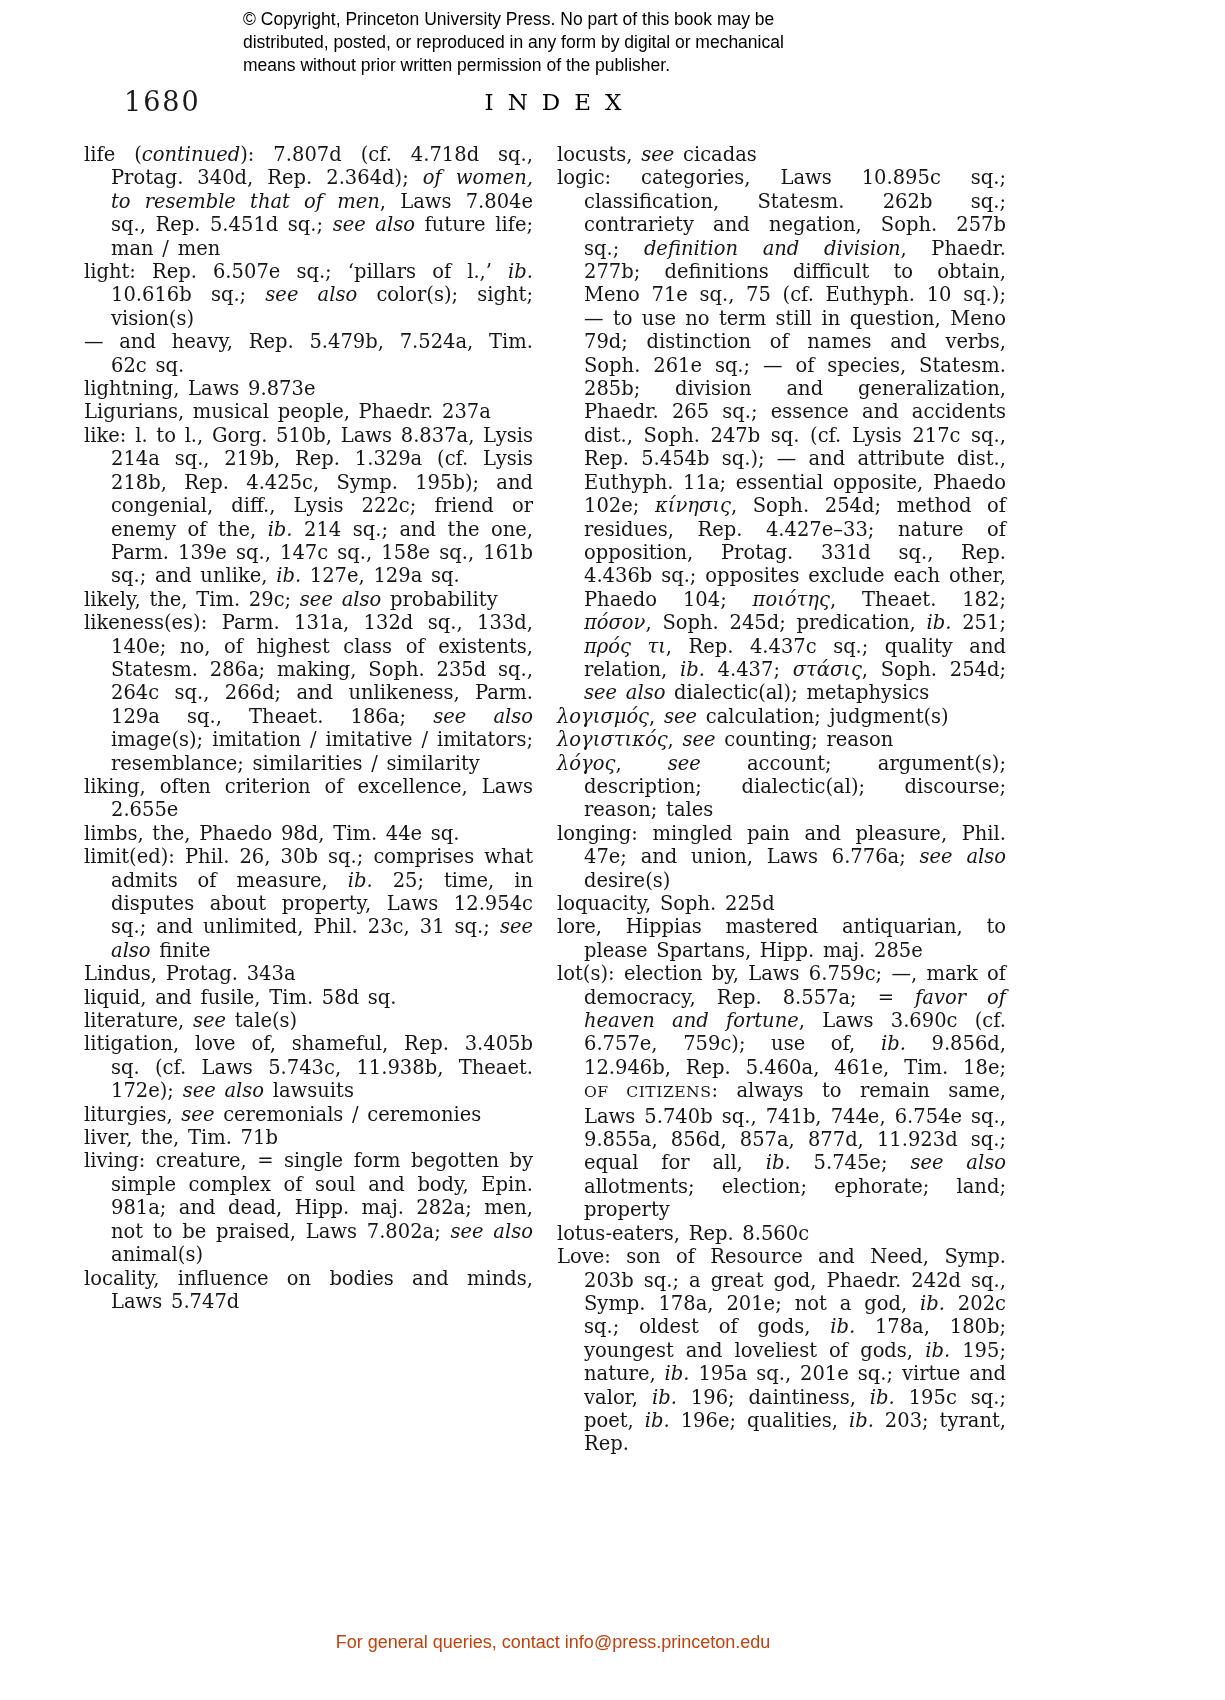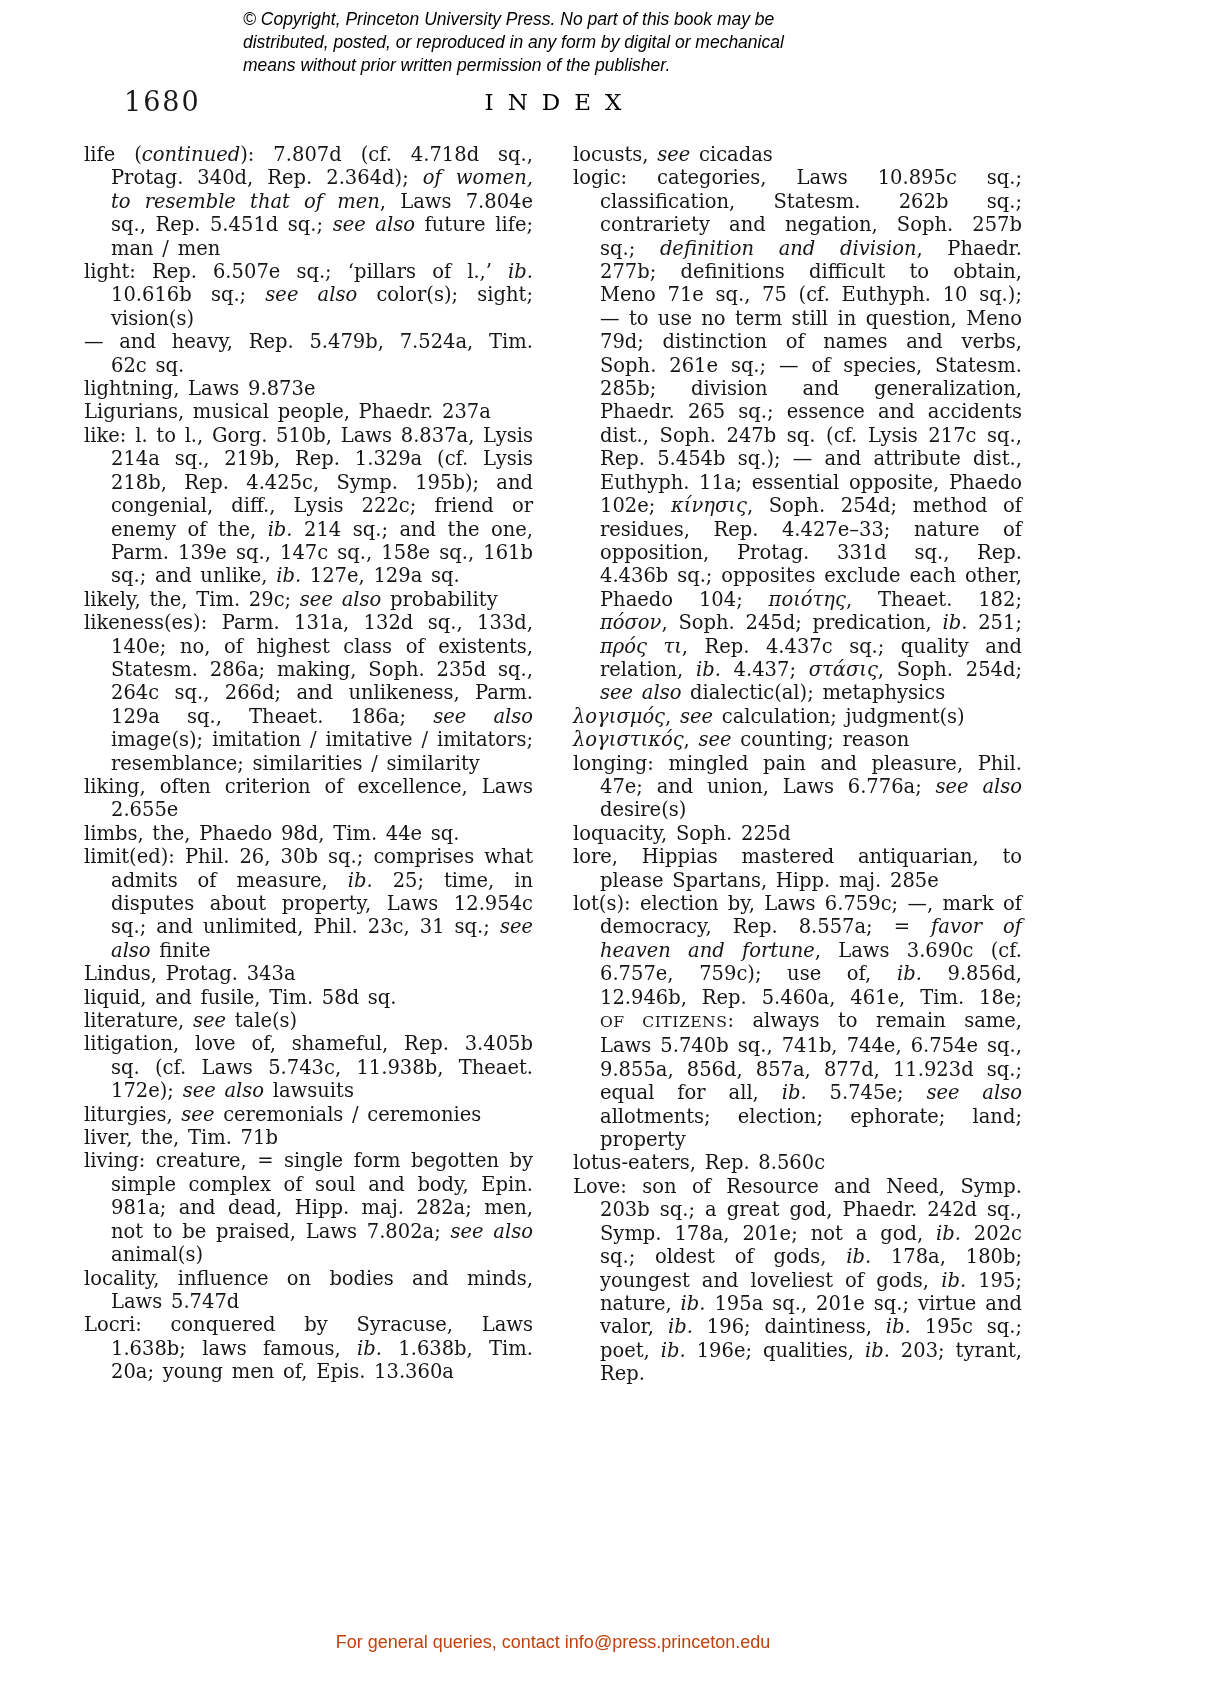--- a/index.html
+++ b/index.html
@@ -10,36 +10,36 @@
     color: #161616;
     overflow: hidden;
   }
   .page { position: relative; width: 1225px; height: 1700px; }
 
   .copyright {
     position: absolute; left: 243px; top: 8px; width: 680px;
     font-family: "Liberation Sans", sans-serif;
     font-size: 17.5px; line-height: 23px; color: #000;
   }
-  .copyright .c-line { white-space: nowrap; font-style: italic; }
+  .copyright .c-line { white-space: nowrap; }
 
   .page-header { position: absolute; left: 84px; top: 86px; width: 938px; height: 34px; }
   .page-number {
     position: absolute; left: 0; top: 0;
     font-size: 27px; letter-spacing: 2px; color: #1a1a1a; margin-left: 40px;
   }
   .page-title {
     position: absolute; left: 0; right: 0; top: 3px; text-align: center;
     font-size: 23px; font-weight: normal; letter-spacing: 14px; text-indent: 14px;
     color: #000;
   }
 
   .columns {
     position: absolute; left: 84px; top: 143px; width: 938px;
-    display: flex; gap: 40px;
+    display: flex; gap: 24px;
   }
   .column { width: 449px; }
   .entry {
     text-align: justify;
     padding-left: 27px; text-indent: -27px;
     font-size: 19.5px; line-height: 23.4px;
     word-spacing: 2.5px;
   }
   .entry i { font-style: italic; }
   .entry .sc { font-size: 0.8em; letter-spacing: 0.5px; }
@@ -81,27 +81,27 @@
         <div class="entry">limbs, the, Phaedo 98d, Tim. 44e sq.</div>
         <div class="entry">limit(ed): Phil. 26, 30b sq.; comprises what admits of measure, <i>ib.</i> 25; time, in disputes about property, Laws 12.954c sq.; and unlimited, Phil. 23c, 31 sq.; <i>see also</i> finite</div>
         <div class="entry">Lindus, Protag. 343a</div>
         <div class="entry">liquid, and fusile, Tim. 58d sq.</div>
         <div class="entry">literature, <i>see</i> tale(s)</div>
         <div class="entry">litigation, love of, shameful, Rep. 3.405b sq. (cf. Laws 5.743c, 11.938b, Theaet. 172e); <i>see also</i> lawsuits</div>
         <div class="entry">liturgies, <i>see</i> ceremonials / ceremonies</div>
         <div class="entry">liver, the, Tim. 71b</div>
         <div class="entry">living: creature, = single form begotten by simple complex of soul and body, Epin. 981a; and dead, Hipp. maj. 282a; men, not to be praised, Laws 7.802a; <i>see also</i> animal(s)</div>
         <div class="entry">locality, influence on bodies and minds, Laws 5.747d</div>
-        <div class="entry">Locri: conquered by Syracuse, Laws 1.638b; laws famous, <i>ib.</i> 1.638b, Tim. 20a; young men of, Epis. 13.360a</div>
       </div>
     <div class="column">
         <div class="entry">locusts, <i>see</i> cicadas</div>
         <div class="entry">logic: categories, Laws 10.895c sq.; classification, Statesm. 262b sq.; contrariety and negation, Soph. 257b sq.; <i>definition and division</i>, Phaedr. 277b; definitions difficult to obtain, Meno 71e sq., 75 (cf. Euthyph. 10 sq.); — to use no term still in question, Meno 79d; distinction of names and verbs, Soph. 261e sq.; — of species, Statesm. 285b; division and generalization, Phaedr. 265 sq.; essence and accidents dist., Soph. 247b sq. (cf. Lysis 217c sq., Rep. 5.454b sq.); — and attribute dist., Euthyph. 11a; essential opposite, Phaedo 102e; <i>κίνησις</i>, Soph. 254d; method of residues, Rep. 4.427e–33; nature of opposition, Protag. 331d sq., Rep. 4.436b sq.; opposites exclude each other, Phaedo 104; <i>ποιότης</i>, Theaet. 182; <i>πόσον</i>, Soph. 245d; predication, <i>ib.</i> 251; <i>πρός τι</i>, Rep. 4.437c sq.; quality and relation, <i>ib.</i> 4.437; <i>στάσις</i>, Soph. 254d; <i>see also</i> dialectic(al); metaphysics</div>
         <div class="entry"><i>λογισμός</i>, <i>see</i> calculation; judgment(s)</div>
         <div class="entry"><i>λογιστικός</i>, <i>see</i> counting; reason</div>
+        <div class="entry"><i>λόγος</i>, <i>see</i> account; argument(s); description; dialectic(al); discourse; reason; tales</div>
         <div class="entry">longing: mingled pain and pleasure, Phil. 47e; and union, Laws 6.776a; <i>see also</i> desire(s)</div>
         <div class="entry">loquacity, Soph. 225d</div>
         <div class="entry">lore, Hippias mastered antiquarian, to please Spartans, Hipp. maj. 285e</div>
         <div class="entry">lot(s): election by, Laws 6.759c; —, mark of democracy, Rep. 8.557a; = <i>favor of heaven and fortune</i>, Laws 3.690c (cf. 6.757e, 759c); use of, <i>ib.</i> 9.856d, 12.946b, Rep. 5.460a, 461e, Tim. 18e; <span class="sc">OF CITIZENS</span>: always to remain same, Laws 5.740b sq., 741b, 744e, 6.754e sq., 9.855a, 856d, 857a, 877d, 11.923d sq.; equal for all, <i>ib.</i> 5.745e; <i>see also</i> allotments; election; ephorate; land; property</div>
         <div class="entry">lotus-eaters, Rep. 8.560c</div>
         <div class="entry">Love: son of Resource and Need, Symp. 203b sq.; a great god, Phaedr. 242d sq., Symp. 178a, 201e; not a god, <i>ib.</i> 202c sq.; oldest of gods, <i>ib.</i> 178a, 180b; youngest and loveliest of gods, <i>ib.</i> 195; nature, <i>ib.</i> 195a sq., 201e sq.; virtue and valor, <i>ib.</i> 196; daintiness, <i>ib.</i> 195c sq.; poet, <i>ib.</i> 196e; qualities, <i>ib.</i> 203; tyrant, Rep.</div>
       </div>
   </div>
 
   <div class="footer">For general queries, contact info@press.princeton.edu</div>

